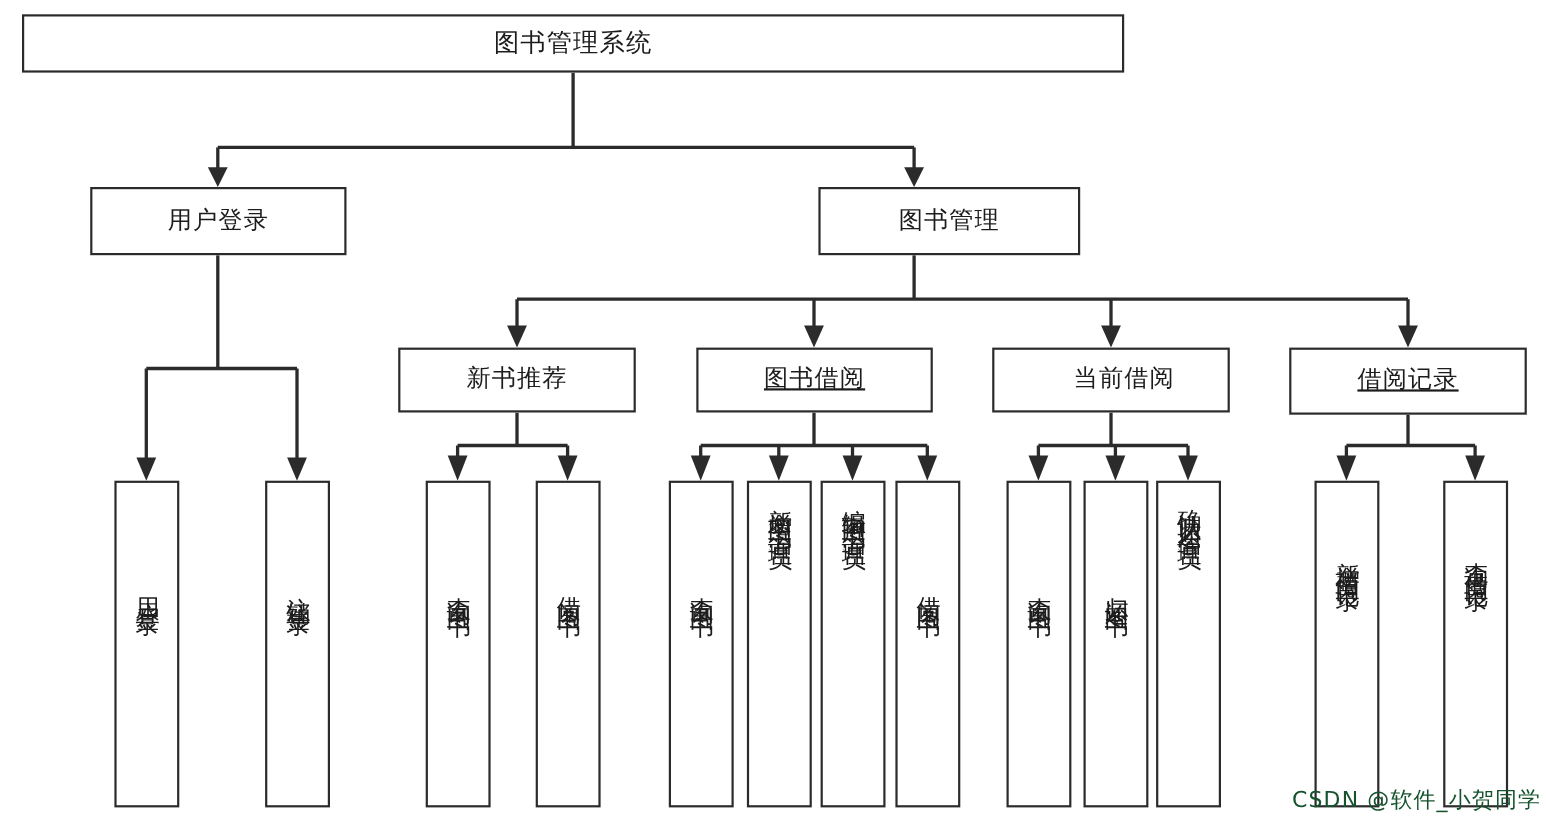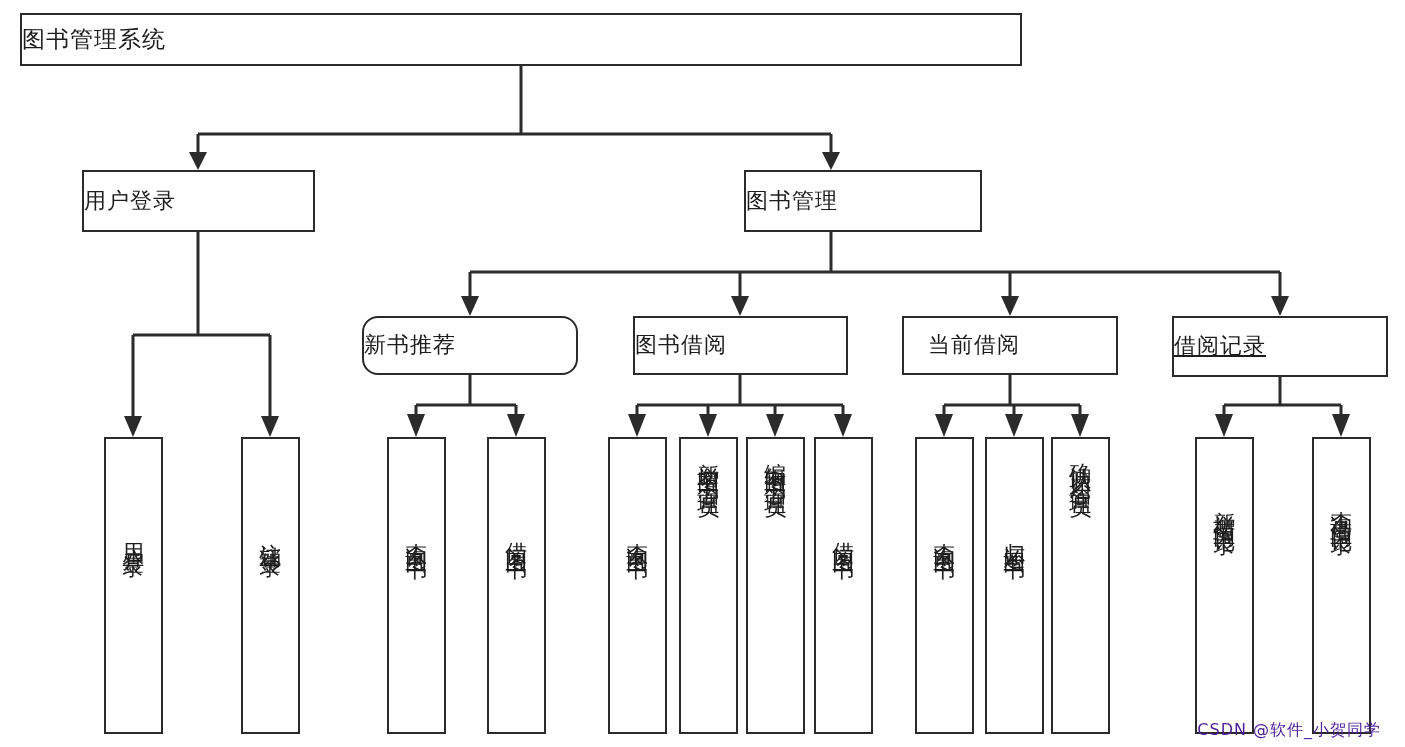--- a/index.html
+++ b/index.html
@@ -14,20 +14,21 @@
   #diagram{
     position:absolute;left:0;top:0;width:1405px;height:747px;
   }
   .node{
     position:absolute;
     box-sizing:border-box;
     background:#ffffff;
     border:2px solid #2b2b2b;
     display:flex;
     align-items:center;
+    justify-content:center;
     color:#1c1c1c;
   }
   .node .lbl{
     display:block;
     white-space:pre;
     line-height:1.12;
     letter-spacing:0.5px;
   }
   
   .node.h .lbl{
@@ -46,23 +47,23 @@
     text-orientation:upright;
     font-size:22px;
     line-height:1.06;
     letter-spacing:5px;
     text-align:start;
   }
   .node.v.mid .lbl{ padding-top:80px; }
   .node.v.mid2 .lbl{ padding-top:48px; }
   .watermark{
     position:absolute;
-    right:24px;bottom:6px;
-    font-size:16px;
-    color:#4c1d95;
+    right:4px;bottom:6px;
+    font-size:20px;
+    color:#14532d;
     letter-spacing:1px;
     white-space:nowrap;
     pointer-events:none;
   }
   svg.links{position:absolute;left:0;top:0;width:1405px;height:747px;pointer-events:none;}
   svg.links path,svg.links line{stroke:#2b2b2b;stroke-width:3;fill:none;}
   svg.links polygon{fill:#2b2b2b;}
 </style>
 </head>
 <body>
@@ -137,25 +138,25 @@
   </div>
 
   <div class="node h" style="left:82px;top:170px;width:233px;height:62px;">
     <span class="lbl">用户登录</span>
   </div>
 
   <div class="node h" style="left:744px;top:170px;width:238px;height:62px;">
     <span class="lbl">图书管理</span>
   </div>
 
-  <div class="node h" style="left:362px;top:316px;width:216px;height:59px;border-radius:16px;">
+  <div class="node h" style="left:362px;top:316px;width:216px;height:59px;">
     <span class="lbl">新书推荐</span>
   </div>
 
-  <div class="node h" style="left:633px;top:316px;width:215px;height:59px;">
+  <div class="node h" style="left:633px;top:316px;width:215px;height:59px;text-decoration:underline;">
     <span class="lbl">图书借阅</span>
   </div>
 
   <div class="node h" style="left:902px;top:316px;width:216px;height:59px;padding-left:24px;">
     <span class="lbl">当前借阅</span>
   </div>
 
   <div class="node h" style="left:1172px;top:316px;width:216px;height:61px;text-decoration:underline;">
     <span class="lbl">借阅记录</span>
   </div>

